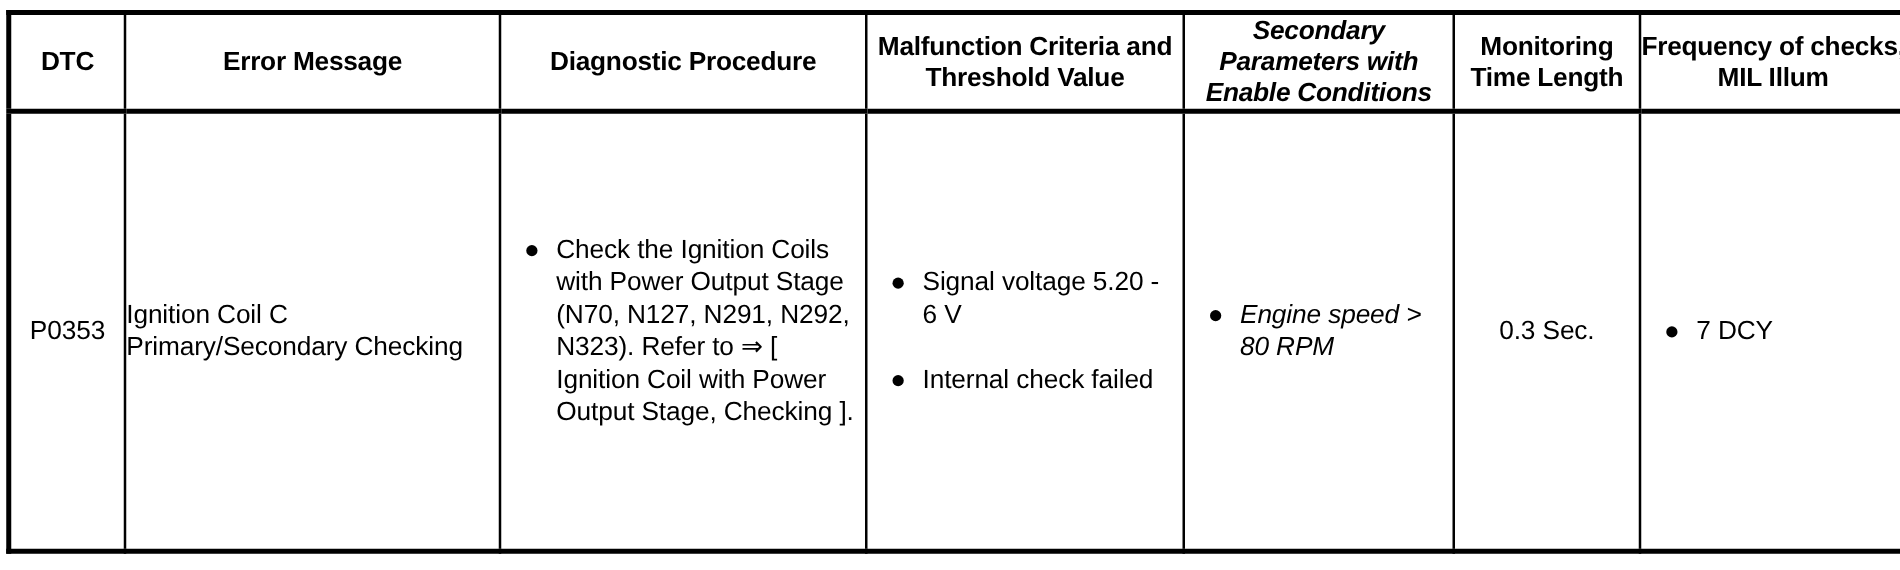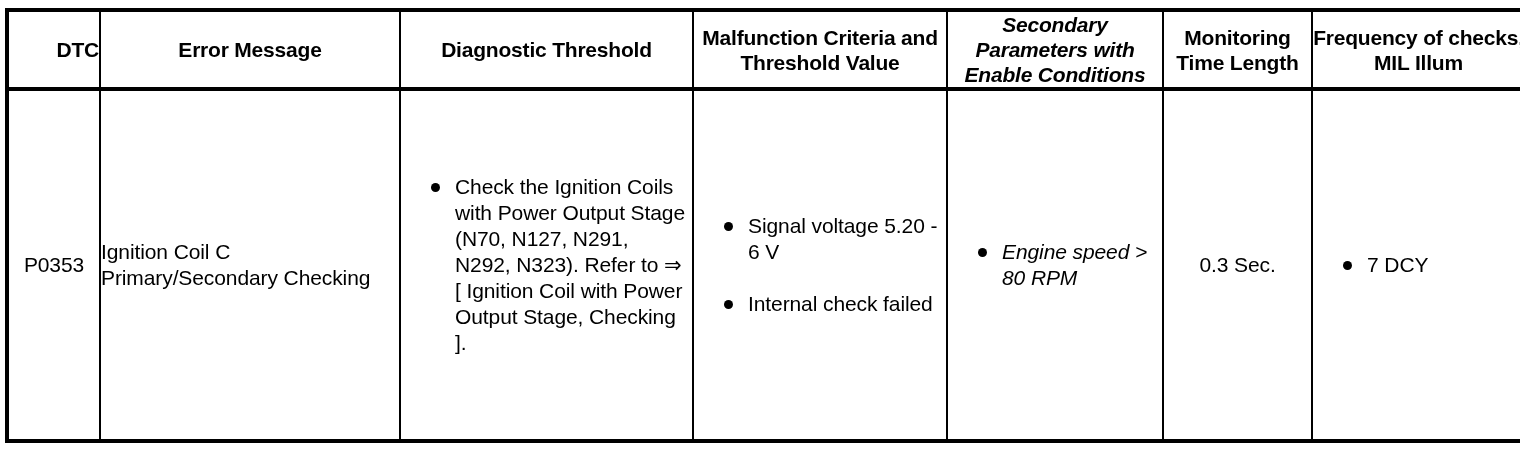--- a/index.html
+++ b/index.html
@@ -62,21 +62,21 @@
   }
 
   tbody td {
     font-weight: normal;
     font-size: 21px;
     line-height: 26px;
     letter-spacing: -0.1px;
   }
 
   
-  .col-dtc       { width: 90px; text-align: right;  }
+  .col-dtc       { width: 90px;  }
   .col-error     { width: 298px; }
   .col-proc      { width: 291px; }
   .col-malf      { width: 252px; }
   .col-secondary { width: 214px; font-style: italic; }
   .col-montime   { width: 147px; }
   .col-freq      { width: 211px; }
 
   
   .cell-center {
     text-align: center;
@@ -84,21 +84,21 @@
   }
   .cell-left {
     text-align: left;
     padding: 4px 10px 4px 12px;
   }
 
   
   ul.bullets {
     list-style: none;
     margin: 0;
-    padding: 0 6px 0 24px;
+    padding: 0 6px 0 14px;
   }
   ul.bullets > li {
     position: relative;
     padding-left: 30px;
     margin: 0;
   }
   ul.bullets > li + li {
     margin-top: 26px;
   }
   ul.bullets > li::before {
@@ -118,21 +118,21 @@
 <body>
 
 <div class="sheet">
 
   <table class="dtc">
 
     <thead>
       <tr>
         <th class="col-dtc">DTC</th>
         <th class="col-error">Error Message</th>
-        <th class="col-proc">Diagnostic Threshold</th>
+        <th class="col-proc">Diagnostic Procedure</th>
         <th class="col-malf">Malfunction Criteria and Threshold Value</th>
         <th class="col-secondary">Secondary Parameters with Enable Conditions</th>
         <th class="col-montime">Monitoring Time Length</th>
         <th class="col-freq">Frequency of checks, MIL Illum</th>
       </tr>
     </thead>
 
     <tbody>
       <tr>
 

